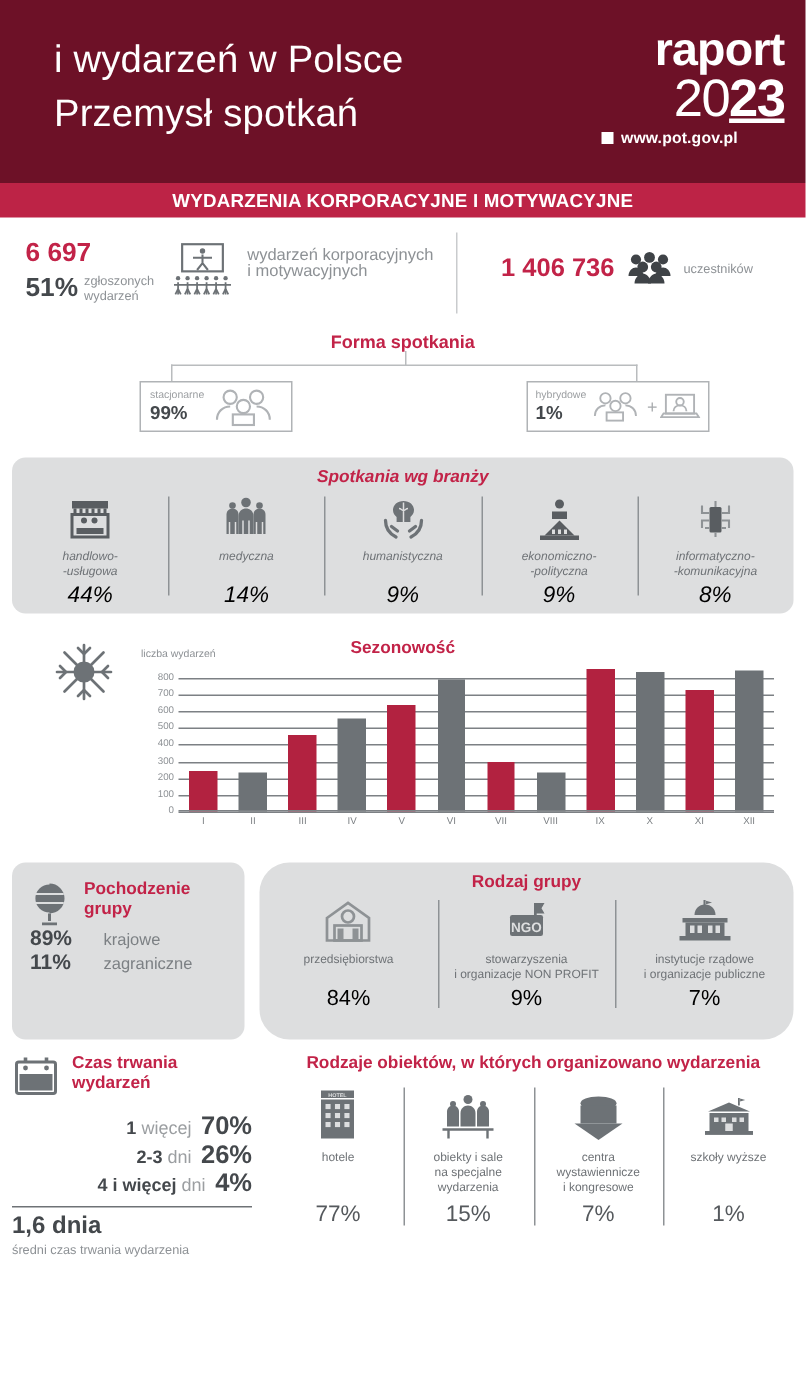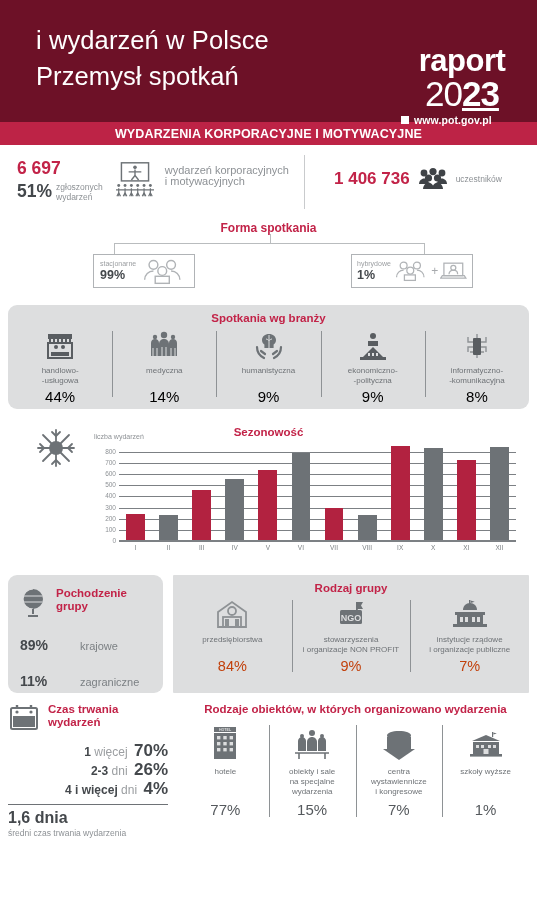--- a/index.html
+++ b/index.html
@@ -13,21 +13,21 @@
   .page{position:relative;width:537px;height:918px;}
 
   
   .header{position:relative;background:#6d1127;height:122px;}
   .header-title{
     position:absolute;left:36px;top:22px;
     font-size:25.5px;line-height:36px;color:#ffffff;font-weight:400;
     letter-spacing:.1px;
   }
   .header-title div{white-space:nowrap;}
-  .logo{position:absolute;right:14px;top:18px;width:122px;text-align:center;color:#fff;margin-top:28px;}
+  .logo{position:absolute;right:14px;top:18px;width:122px;text-align:right;color:#fff;}
   .logo-raport{font-size:31px;font-weight:bold;line-height:30px;letter-spacing:-.5px;}
   .logo-year{font-size:35px;line-height:35px;letter-spacing:-1px;}
   .logo-year .thin{font-weight:300;}
   .logo-year .bold{font-weight:bold;text-decoration:underline;}
   .logo-url{display:flex;align-items:center;gap:5px;margin-top:3px;}
   .logo-sq{width:8px;height:8px;background:#fff;display:inline-block;}
   .logo-url span.txt{font-size:10.5px;font-weight:bold;letter-spacing:.1px;}
 
   .subbar{background:#bd2346;height:23px;display:flex;align-items:center;justify-content:center;}
   .subbar span{color:#fff;font-weight:bold;font-size:12.5px;letter-spacing:.15px;}
@@ -55,21 +55,21 @@
   .bracket:after{content:"";position:absolute;left:50%;top:-10px;width:1.3px;height:10px;background:#b9bcbe;}
   .fbox{position:absolute;top:33px;border:1.3px solid #b0b3b6;background:#fff;
         display:flex;align-items:center;height:34px;box-sizing:border-box;}
   .fbox.left{left:93px;width:102px;padding:0 6px;}
   .fbox.right{left:351px;width:122px;padding:0 5px;}
   .fbox .lab{font-size:7px;color:#9b9ea1;line-height:8px;}
   .fbox .val{font-size:12.5px;font-weight:bold;color:#44484c;line-height:14px;}
   .fbox .plus{font-size:12px;color:#a7aaad;margin:0 2px;}
 
   
-  .panel{background:#dddedf;border-radius:9px;}
+  .panel{background:#dddedf;border-radius:9px;font-style:italic;}
   .panel-title{text-align:center;color:#c22348;font-weight:bold;font-size:11.5px;padding-top:7px;}
 
   .branza{margin:6px 8px 0 8px;height:104px;position:relative;}
   .branza-row{display:flex;height:78px;margin-top:3px;}
   .branza-cell{flex:1;position:relative;display:flex;flex-direction:column;align-items:center;}
   .branza-cell+.branza-cell:before{content:"";position:absolute;left:0;top:4px;width:1px;height:66px;background:#8e9295;}
   .bi{height:32px;display:flex;align-items:flex-end;justify-content:center;margin-top:2px;}
   .bl{font-size:8px;line-height:9.5px;color:#6e7276;text-align:center;margin-top:5px;height:20px;}
   .bv{font-size:15px;font-weight:400;color:#000000;margin-top:2px;}
 
@@ -86,30 +86,30 @@
   .bslot{flex:1;display:flex;justify-content:center;align-items:flex-end;height:100%;}
   .bar{width:57%;}
   .xaxis{position:absolute;left:25px;right:2px;bottom:0;height:18px;display:flex;border-top:1px solid #7c8084;}
   .xcell{flex:1;text-align:center;font-size:6.5px;color:#7c8084;padding-top:3px;}
 
   
   .mid{display:flex;gap:10px;margin:0 8px;height:118px;}
   .poch{width:155px;border-radius:9px;background:#dddedf;position:relative;box-sizing:border-box;padding:12px 0 0 12px;}
   .poch-head{display:flex;align-items:flex-start;gap:8px;}
   .poch-title{color:#c22348;font-weight:bold;font-size:11.5px;line-height:13px;}
-  .poch-row{display:flex;align-items:baseline;gap:24px;margin-top:20px;}
+  .poch-row{display:flex;align-items:baseline;gap:13px;margin-top:0;}
   .poch-pct{font-weight:bold;font-size:14px;color:#44484c;width:36px;text-align:left;}
   .poch-lbl{font-size:11px;color:#7c8084;}
-  .rodz{flex:1;border-radius:1px;background:#dddedf;}
+  .rodz{flex:1;border-radius:20px;background:#dddedf;}
   .rodz-row{display:flex;height:84px;margin-top:2px;}
   .rcell{flex:1;position:relative;display:flex;flex-direction:column;align-items:center;}
   .rcell+.rcell:before{content:"";position:absolute;left:0;top:4px;width:1px;height:72px;background:#8e9295;}
   .ri{height:34px;display:flex;align-items:flex-end;justify-content:center;}
   .rl{font-size:8px;line-height:9.5px;color:#6e7276;text-align:center;margin-top:5px;height:20px;}
-  .rv{font-size:14.5px;color:#c2410c;margin-top:3px;text-align:right;}
+  .rv{font-size:14.5px;color:#000000;margin-top:3px;text-align:right;}
 
   
   .bottom{display:flex;margin:10px 8px 0 8px;}
   .czas{width:168px;}
   .czas-head{display:flex;align-items:flex-start;gap:8px;}
   .czas-title{color:#c22348;font-weight:bold;font-size:11.5px;line-height:13px;}
   .czas-list{margin-top:9px;text-align:right;padding-right:8px;}
   .czas-line{font-size:12px;color:#9b9ea1;line-height:17px;}
   .czas-line b{color:#44484c;}
   .czas-line .pct{font-size:17px;font-weight:bold;color:#44484c;margin-left:3px;}

